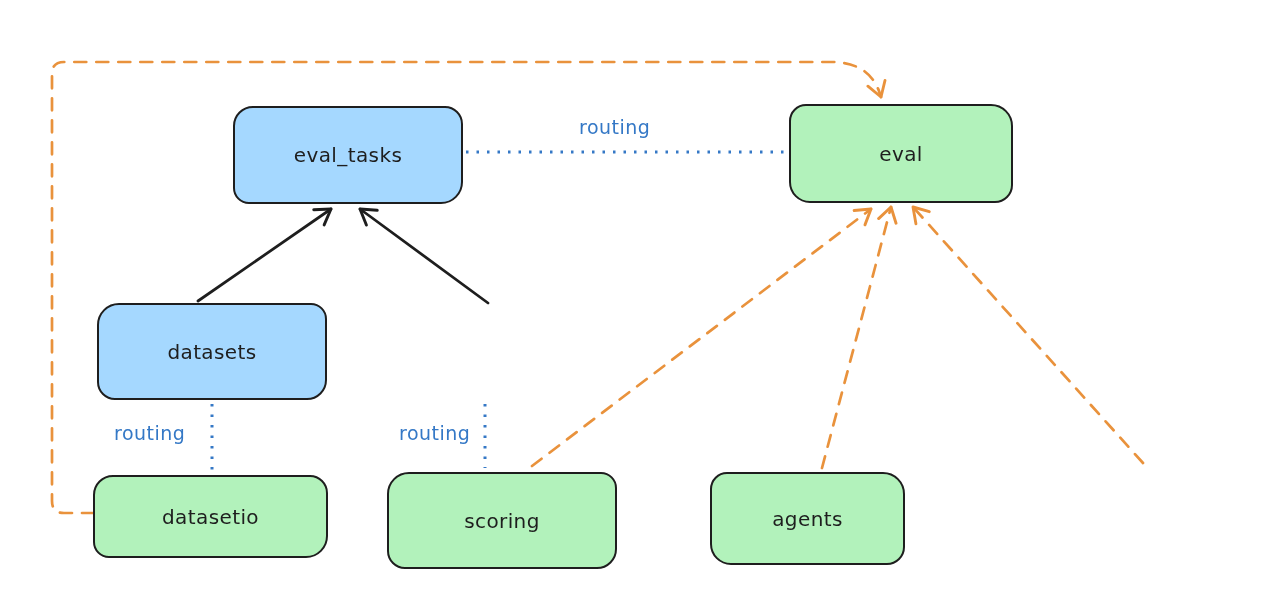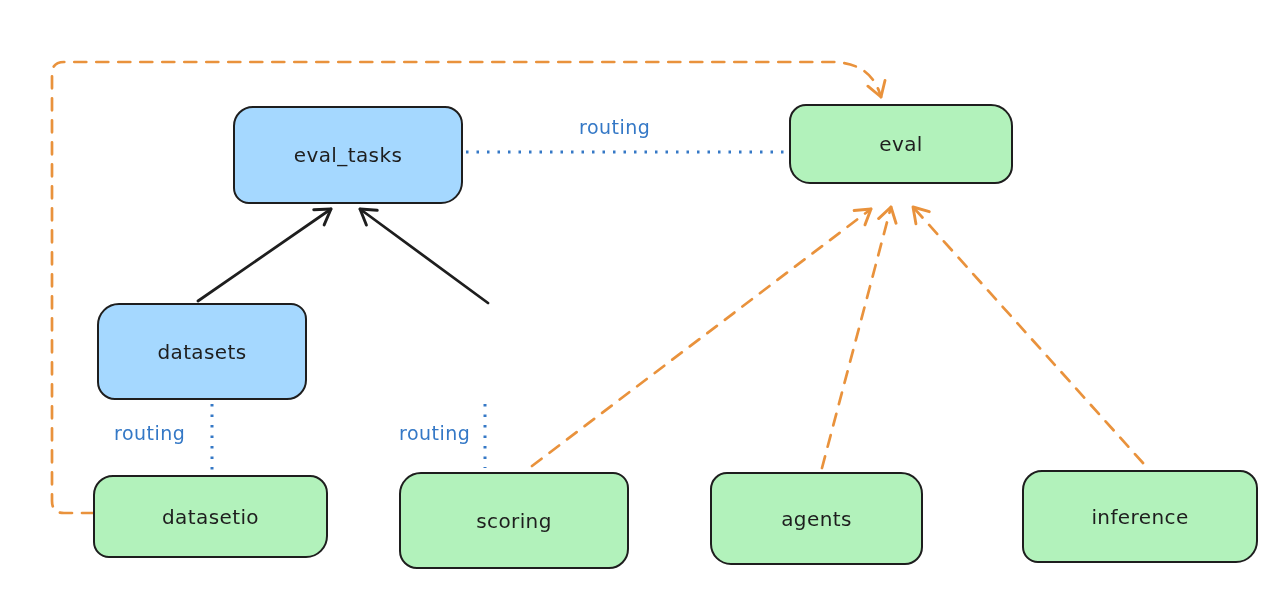--- a/index.html
+++ b/index.html
@@ -33,26 +33,26 @@
     color:var(--node-stroke);
     font-size:20px;letter-spacing:.4px;
     text-align:center;
   }
   .node.blue{background:var(--blue-node-fill);}
   .node.green{background:var(--green-node-fill);}
   .r1{border-radius:20px 18px 22px 16px;}
   .r2{border-radius:17px 22px 18px 21px;}
   .r3{border-radius:22px 16px 20px 18px;}
   [data-name="node-eval-tasks"]{left:233px;top:106px;width:230px;height:98px;text-align:center;}
-  [data-name="node-eval"]{left:789px;top:104px;width:224px;height:80px;}
-  [data-name="node-datasets"]{left:97px;top:303px;width:210px;height:97px;}
+  [data-name="node-eval"]{left:789px;top:104px;width:224px;height:99px;}
+  [data-name="node-datasets"]{left:97px;top:303px;width:230px;height:97px;}
   [data-name="node-scoring-functions"]{left:383px;top:305px;width:227px;height:95px;}
   [data-name="node-datasetio"]{left:93px;top:475px;width:235px;height:83px;}
-  [data-name="node-scoring"]{left:399px;top:472px;width:230px;height:97px;}
-  [data-name="node-agents"]{left:710px;top:472px;width:213px;height:93px;}
+  [data-name="node-scoring"]{left:387px;top:472px;width:230px;height:97px;}
+  [data-name="node-agents"]{left:710px;top:472px;width:195px;height:93px;}
   [data-name="node-inference"]{left:1022px;top:470px;width:236px;height:93px;}
   .edge-label{
     position:absolute;
     color:var(--routing-line-blue);
     font-size:19px;font-weight:400;letter-spacing:.5px;
   }
   [data-name="edge-label-routing-top"]{left:579px;top:116px;}
   [data-name="edge-label-routing-left"]{left:114px;top:422px;}
   [data-name="edge-label-routing-middle"]{left:399px;top:422px;}
 </style>
@@ -95,21 +95,18 @@
   </div>
   <div class="node green r1" data-name="node-datasetio">
     <span data-name="node-datasetio-label">datasetio</span>
   </div>
   <div class="node green r3" data-name="node-scoring">
     <span data-name="node-scoring-label">scoring</span>
   </div>
   <div class="node green r2" data-name="node-agents">
     <span data-name="node-agents-label">agents</span>
   </div>
-  <div class="node green r1" data-name="node-inference">
-    <span data-name="node-inference-label">inference</span>
-  </div>
 
   <div class="edge-label" data-name="edge-label-routing-top">routing</div>
   <div class="edge-label" data-name="edge-label-routing-left">routing</div>
   <div class="edge-label" data-name="edge-label-routing-middle">routing</div>
 
 </div>
 
 </body></html>

